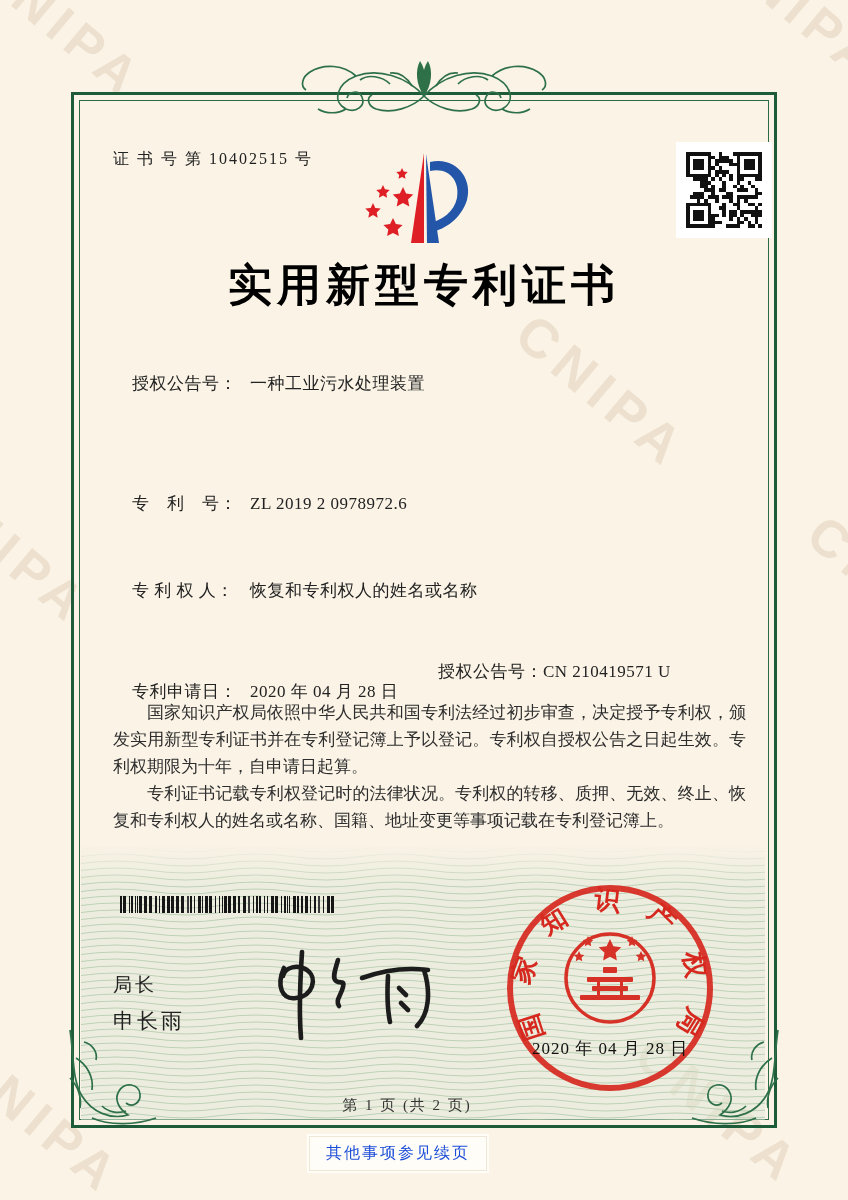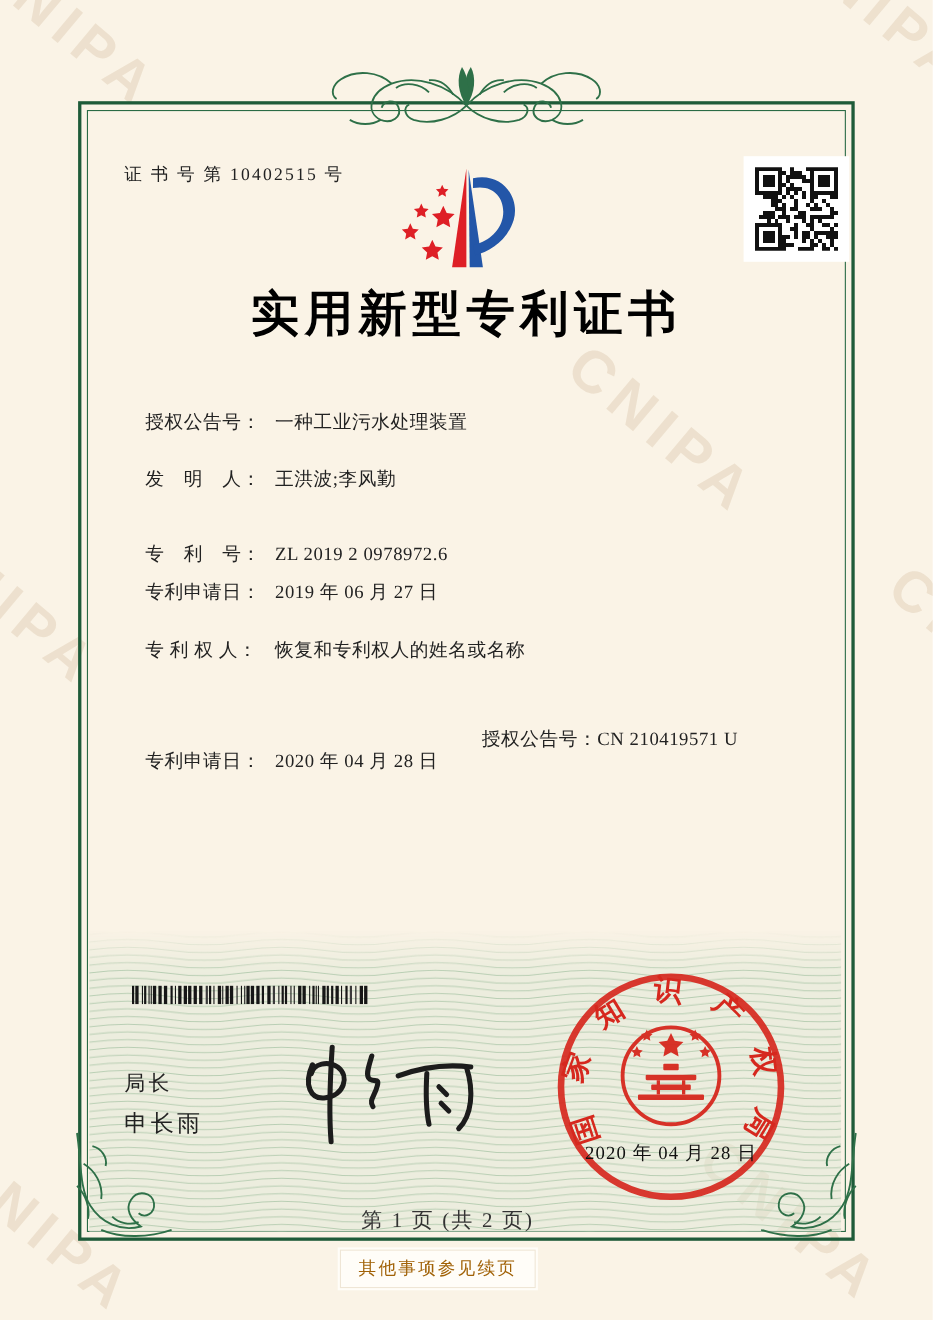--- a/index.html
+++ b/index.html
@@ -41,24 +41,24 @@
       font-family:"Liberation Sans","DejaVu Sans",sans-serif;letter-spacing:3px;}
   .sig-name{position:absolute;left:113px;top:1007px;font-size:21px;color:#222;
       font-family:"Liberation Sans","DejaVu Sans",sans-serif;letter-spacing:3px;}
   .sig-script{position:absolute;left:238px;top:942px;}
   
   .seal{position:absolute;left:505px;top:883px;width:210px;height:210px;}
   .seal-date{position:absolute;left:512px;top:1037px;width:196px;text-align:center;
       font-size:17px;color:#101010;letter-spacing:1px;white-space:pre;}
   
   .page-info{position:absolute;left:0;top:1096px;width:814px;text-align:center;
-      font-size:19px;color:#333;letter-spacing:2px;}
+      font-size:15px;color:#333;letter-spacing:2px;}
   .footer-note{position:absolute;left:398px;top:1136px;transform:translateX(-50%);
       background:#fffdf8;border:1px solid #efe6d6;padding:6px 16px;font-size:16px;
-      letter-spacing:2px;color:#a16207;box-shadow:0 0 0 2px #fffdf8;}
+      letter-spacing:2px;color:#1d4ed8;box-shadow:0 0 0 2px #fffdf8;}
   .ornament{position:absolute;pointer-events:none;}
 </style>
 </head>
 <body>
 
 <div class="page">
 
   <div class="wm" style="left:-38px;top:-6px;font-size:52px;">CNIPA</div>
   <div class="wm" style="left:700px;top:-22px;font-size:52px;">CNIPA</div>
   <div class="wm" style="left:500px;top:360px;font-size:54px;">CNIPA</div>
@@ -367,37 +367,35 @@
         <rect x="18" y="20" width="1" height="1" fill="#111"></rect>
         <rect x="20" y="20" width="1" height="1" fill="#111"></rect>
       </svg>
   </div>
 
   <div class="title">实用新型专利证书</div>
 
   <div class="frow" style="top:352px;">
     <span class="flabel">授权公告号：</span><span class="fval">一种工业污水处理装置</span>
   </div>
-  <div class="frow" style="top:404px;">
-    <span class="flabel">发　明　人：</span><span class="fval">王洪波;李风勤</span>
-  </div>
   <div class="frow" style="top:472px;">
     <span class="flabel">专　利　号：</span><span class="fval">ZL 2019 2 0978972.6</span>
-  </div>
-  <div class="frow" style="top:507px;">
-    <span class="flabel">专利申请日：</span><span class="fval">2019 年 06 月 27 日</span>
   </div>
   <div class="frow" style="top:559px;">
     <span class="flabel">专 利 权 人：</span><span class="fval">恢复和专利权人的姓名或名称</span>
   </div>
   <div class="frow" style="top:660px;width:633px;">
     <span class="flabel">专利申请日：</span><span class="fval">2020 年 04 月 28 日</span>
     <span class="fpair2"><span>授权公告号：</span><span>CN 210419571 U</span></span>
   </div>
 
+  <div class="body-text">
+    <p>国家知识产权局依照中华人民共和国专利法经过初步审查，决定授予专利权，颁发实用新型专利证书并在专利登记簿上予以登记。专利权自授权公告之日起生效。专利权期限为十年，自申请日起算。</p>
+    <p>专利证书记载专利权登记时的法律状况。专利权的转移、质押、无效、终止、恢复和专利权人的姓名或名称、国籍、地址变更等事项记载在专利登记簿上。</p>
+  </div>
 
   <svg class="barcode" id="barcode">
       <rect x="0" y="0" width="2" height="17" fill="#161616"></rect>
       <rect x="3" y="0" width="3" height="17" fill="#161616"></rect>
       <rect x="9" y="0" width="1" height="17" fill="#161616"></rect>
       <rect x="11" y="0" width="2" height="17" fill="#161616"></rect>
       <rect x="15" y="0" width="1" height="17" fill="#161616"></rect>
       <rect x="17" y="0" width="1" height="17" fill="#161616"></rect>
       <rect x="19" y="0" width="3" height="17" fill="#161616"></rect>
       <rect x="24" y="0" width="3" height="17" fill="#161616"></rect>

